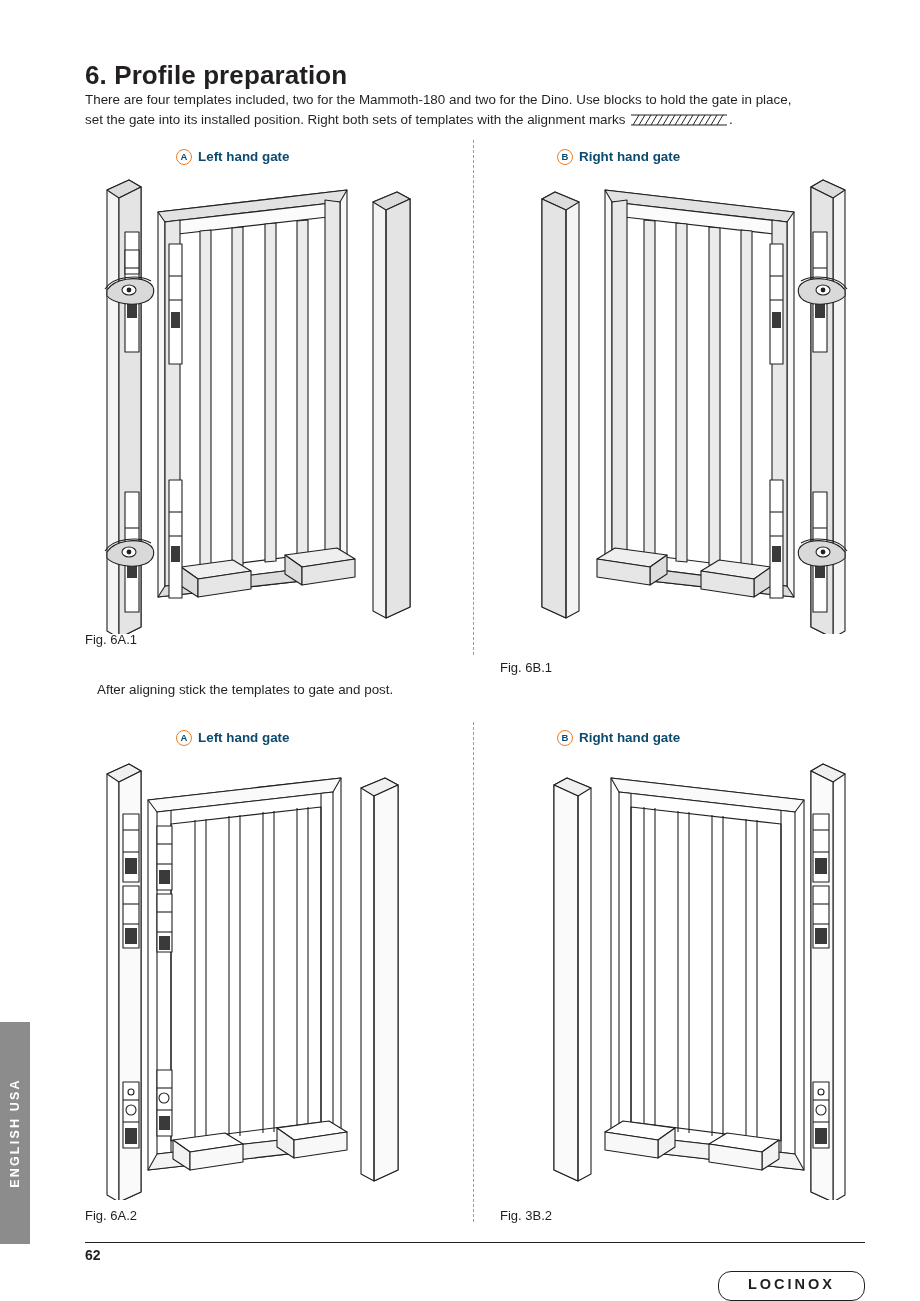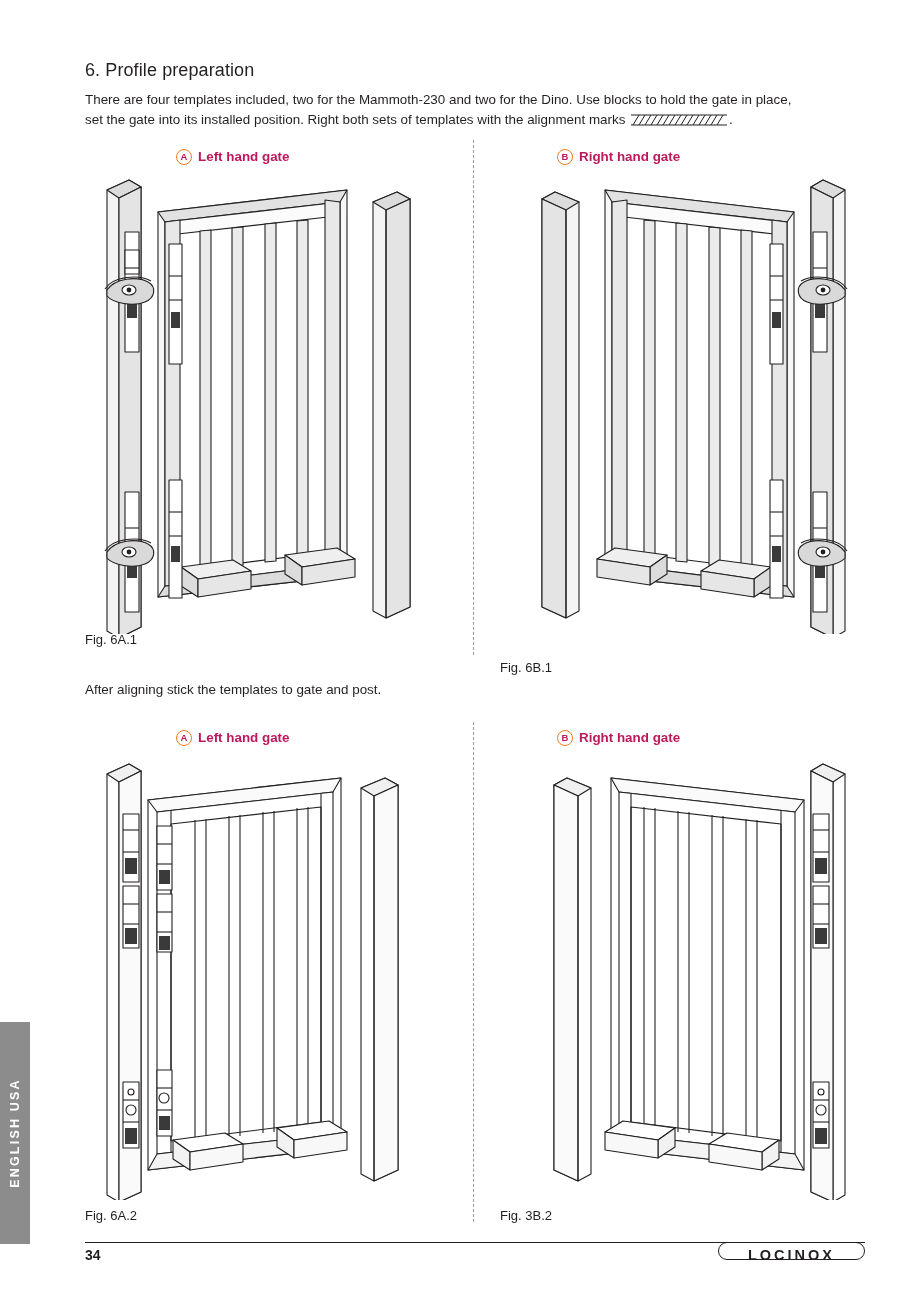--- a/index.html
+++ b/index.html
@@ -37,53 +37,53 @@
     color: #ffffff;
     font-size: 12.5px;
     letter-spacing: 2.2px;
     font-weight: 600;
   }
   
   .heading {
     position: absolute;
     left: 85px;
     top: 60px;
-    font-size: 18px;
-    font-weight: normal;
+    font-size: 26px;
+    font-weight: bold;
     letter-spacing: 0.1px;
   }
   .intro {
     position: absolute;
     left: 85px;
     top: 90px;
     width: 780px;
     font-size: 13.4px;
     line-height: 19.5px;
   }
   .hatch-mark {
     display: inline-block;
     vertical-align: -2px;
     margin: 0 2px;
   }
   .mid-text {
     position: absolute;
-    left: 85px;
+    left: 97px;
     top: 682px;
     font-size: 13.4px;
   }
   
   .fig-label {
     position: absolute;
     font-size: 13px;
   }
   .gate-label {
     position: absolute;
     font-size: 13.4px;
     font-weight: bold;
-    color: #be185d;
+    color: #0c4a6e;
     white-space: nowrap;
   }
   .gate-label .circ {
     display: inline-block;
     width: 14px;
     height: 14px;
     line-height: 13px;
     text-align: center;
     border: 1px solid #ef7d22;
     border-radius: 50%;
@@ -108,23 +108,23 @@
   .footer-rule {
     position: absolute;
     left: 85px;
     top: 1242px;
     width: 780px;
     border-top: 1px solid #231f20;
   }
   .logo {
     position: absolute;
     left: 718px;
-    top: 1242px;
+    top: 1271px;
     width: 147px;
-    height: 18px;
+    height: 30px;
   }
   .logo .oval {
     position: absolute;
     inset: 0;
     border: 1.6px solid #231f20;
     border-radius: 13px;
   }
   .logo .txt {
     position: absolute;
     left: 0;
@@ -146,21 +146,21 @@
 
 <div class="page">
 
   <div class="side-tab">
     <span>ENGLISH USA</span>
   </div>
 
   <div class="heading">6. Profile preparation</div>
 
   <div class="intro">
-    <span>There are four templates included, two for the Mammoth-230 and two for the Dino. Use blocks to hold the gate in place,</span><br>
+    <span>There are four templates included, two for the Mammoth-180 and two for the Dino. Use blocks to hold the gate in place,</span><br>
     <span>set the gate into its installed position. Right both sets of templates with the alignment marks</span>
     <span class="hatch-mark">
       <svg width="96" height="12" viewBox="0 0 96 12">
         <line x1="0" y1="11" x2="96" y2="11" stroke="#231f20" stroke-width="1"></line>
         <line x1="0" y1="1" x2="96" y2="1" stroke="#231f20" stroke-width="1"></line>
         <g stroke="#231f20" stroke-width="1">
           <line x1="2" y1="11" x2="8" y2="1"></line>
           <line x1="8" y1="11" x2="14" y2="1"></line>
           <line x1="14" y1="11" x2="20" y2="1"></line>
           <line x1="20" y1="11" x2="26" y2="1"></line>
@@ -464,19 +464,19 @@
         <circle cx="46" cy="358" r="5"></circle>
         <circle cx="46" cy="340" r="3"></circle>
       </g>
     </svg>
   </div>
 
   <div class="fig-label" style="left:85px; top:1208px;">Fig. 6A.2</div>
   <div class="fig-label" style="left:500px; top:1208px;">Fig. 3B.2</div>
 
   <div class="footer-rule"></div>
-  <div class="page-number">34</div>
+  <div class="page-number">62</div>
   <div class="logo">
     <div class="oval"></div>
     <div class="txt">LOCINOX</div>
   </div>
 
 </div>
 
 </body></html>

